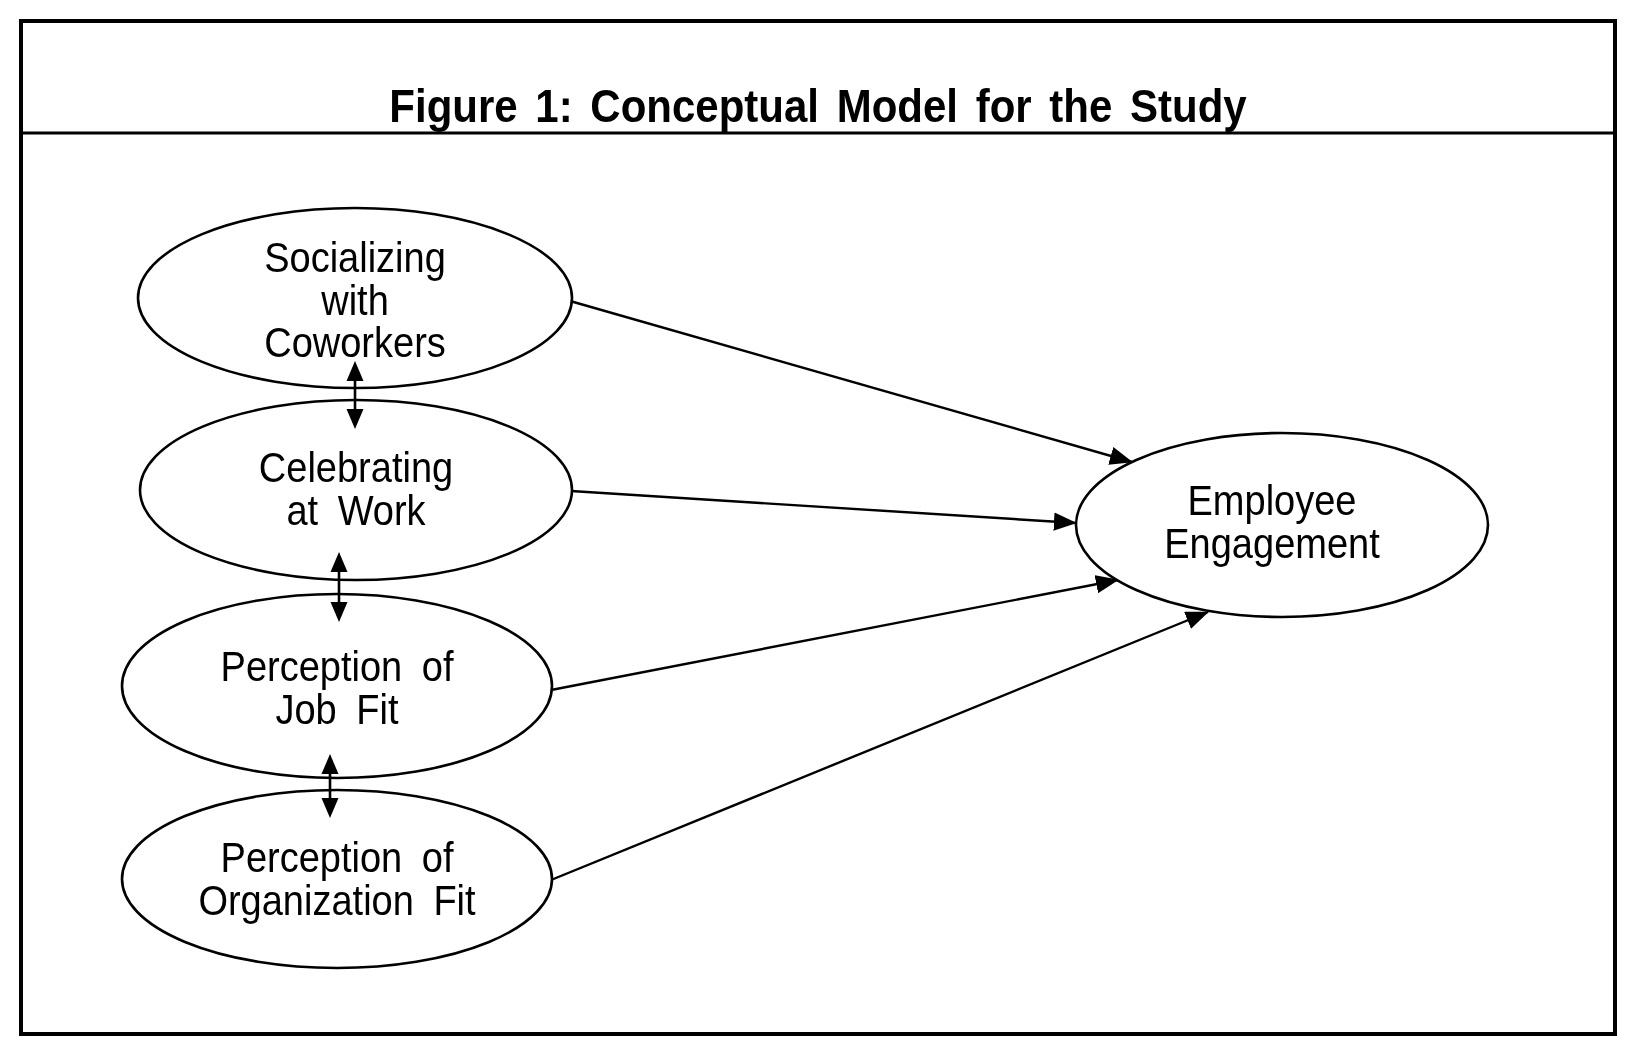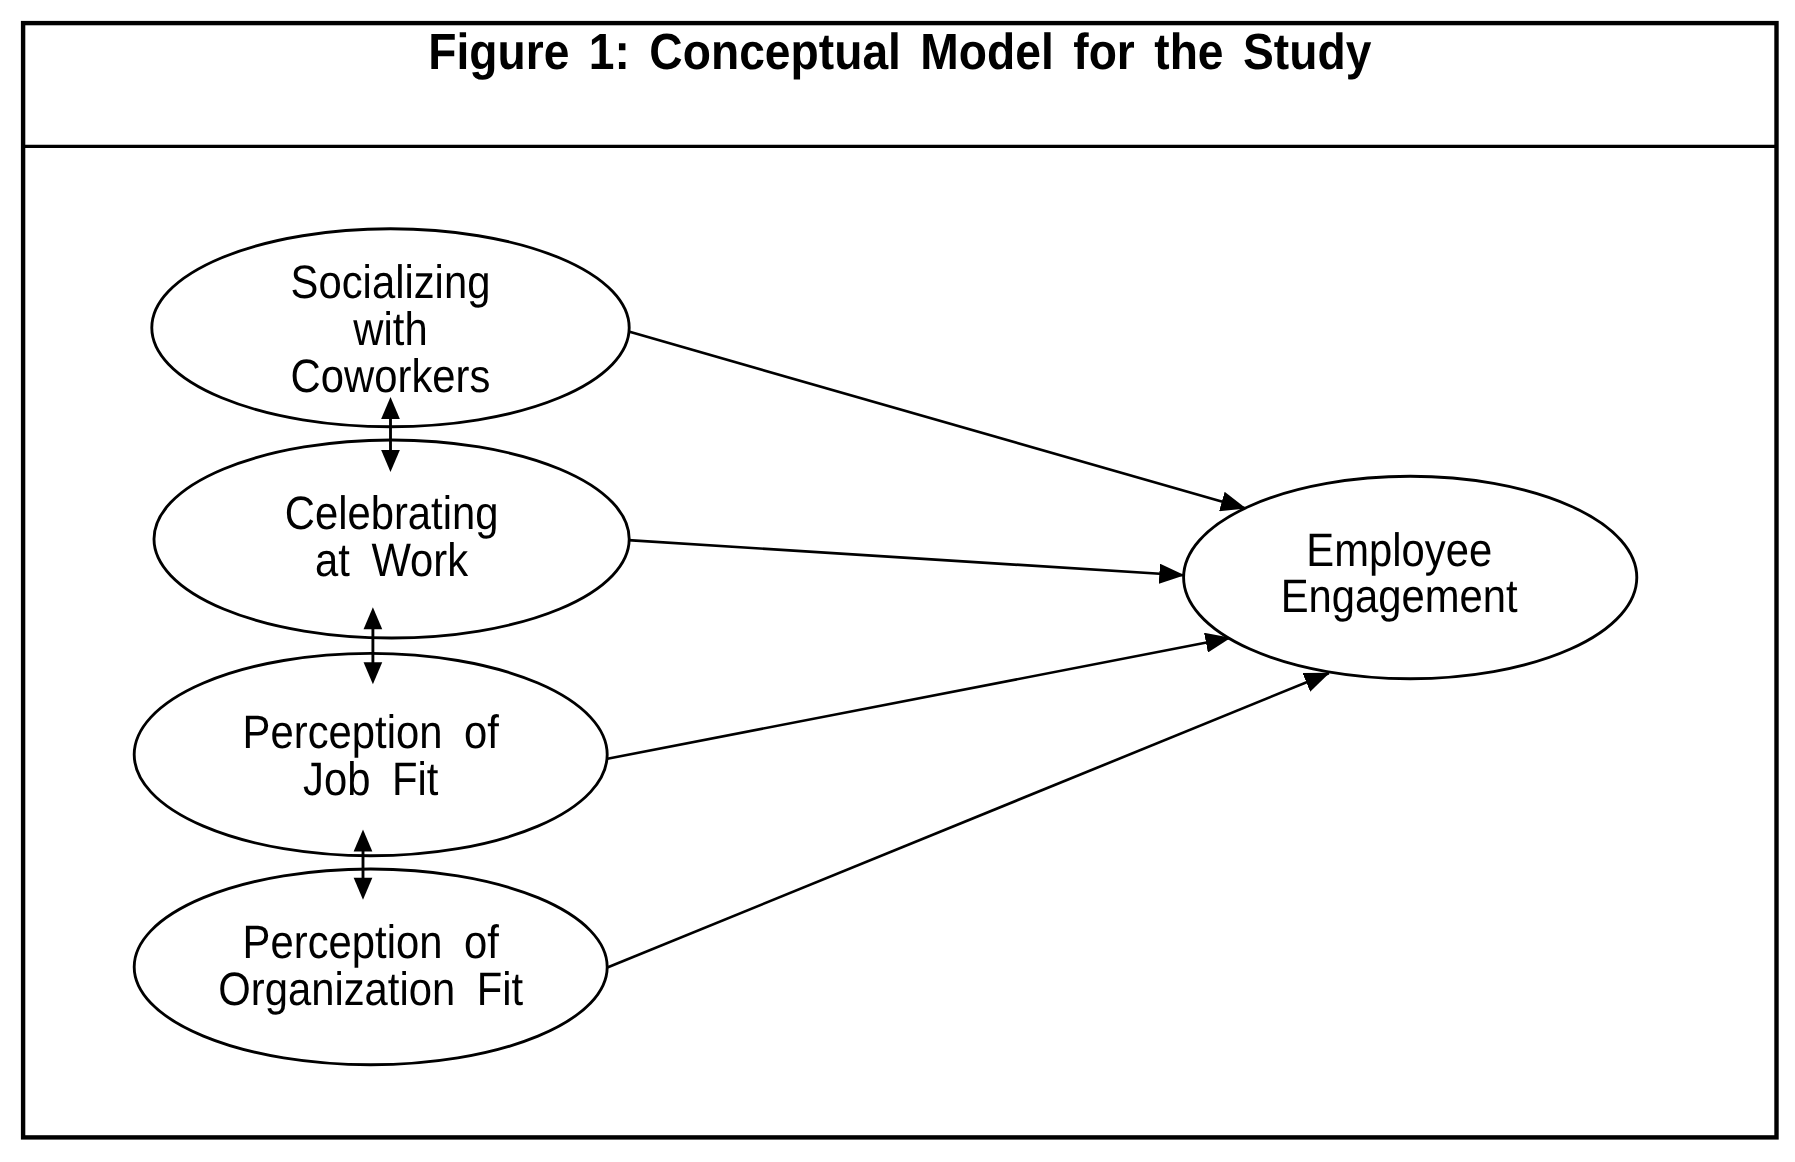--- a/index.html
+++ b/index.html
@@ -9,21 +9,21 @@
     height: 1056px;
     background: #ffffff;
     font-family: "Liberation Sans", sans-serif;
     overflow: hidden;
   }
   svg.diagram-canvas { position: absolute; left: 0; top: 0; }
   .title-band {
     position: absolute;
     left: 23px; top: 23px;
     width: 1590px; height: 108px;
-    display: flex; align-items: flex-start; justify-content: center;
+    display: flex; align-items: flex-end; justify-content: center;
   }
   .figure-title {
     font-size: 42px;
     font-weight: bold;
     color: #000000;
     word-spacing: 6px;
     transform: scaleY(1.1);
     white-space: nowrap;
   }
   .node-label {

